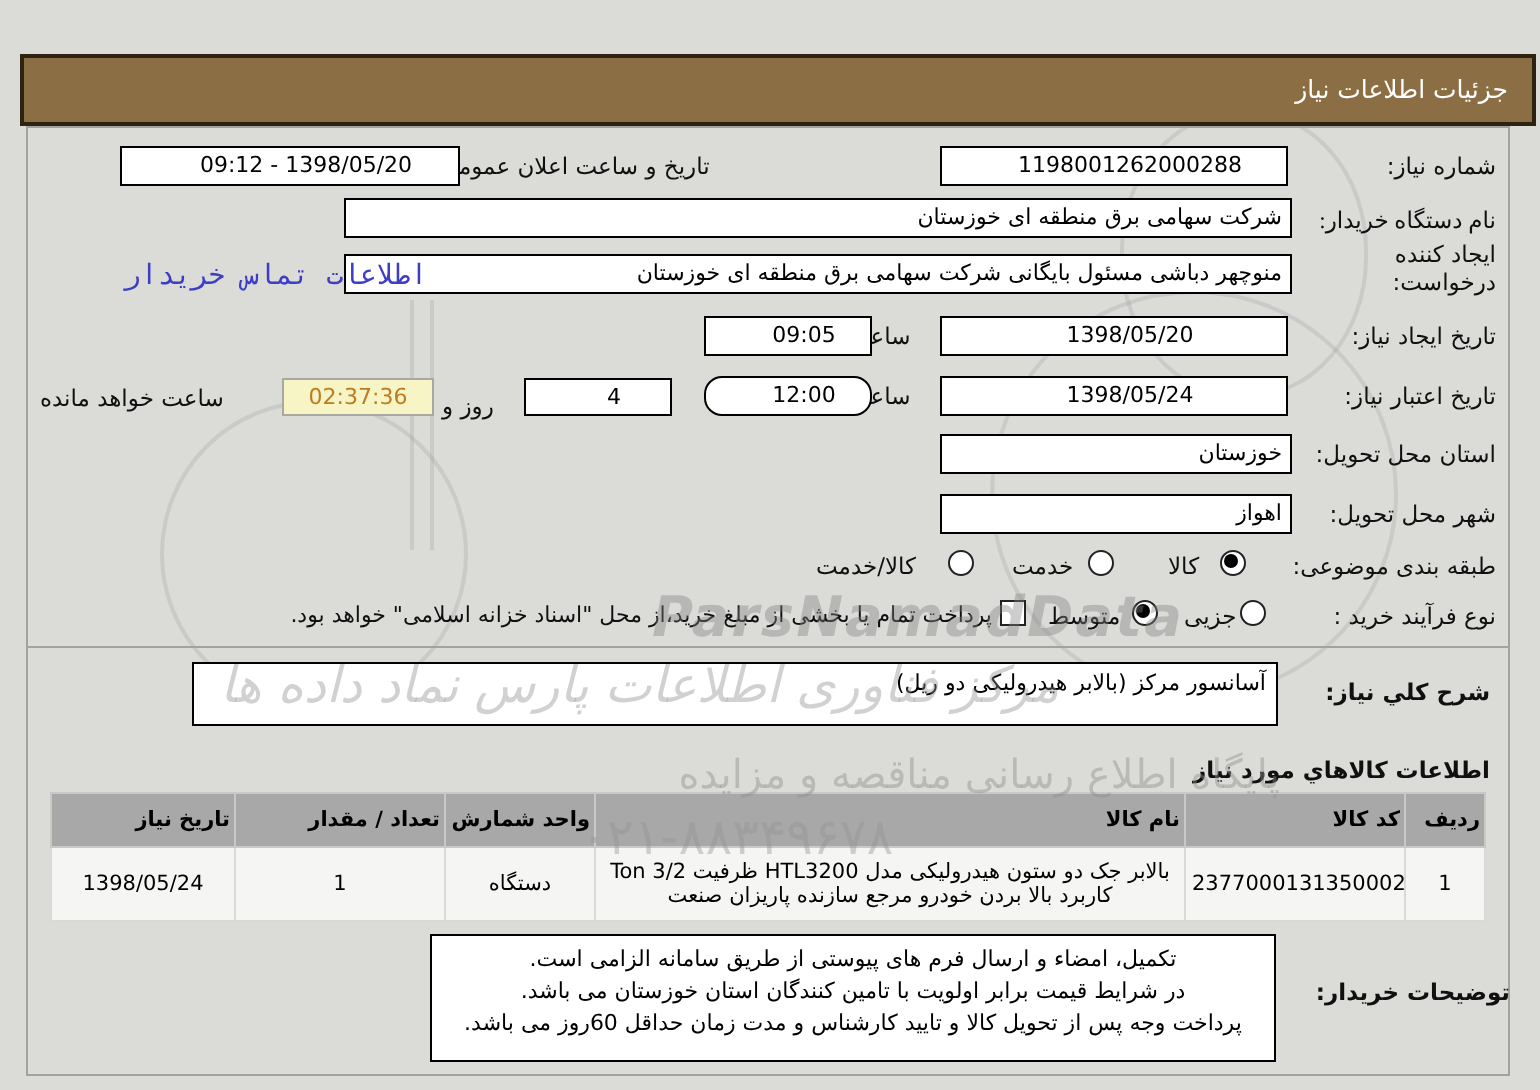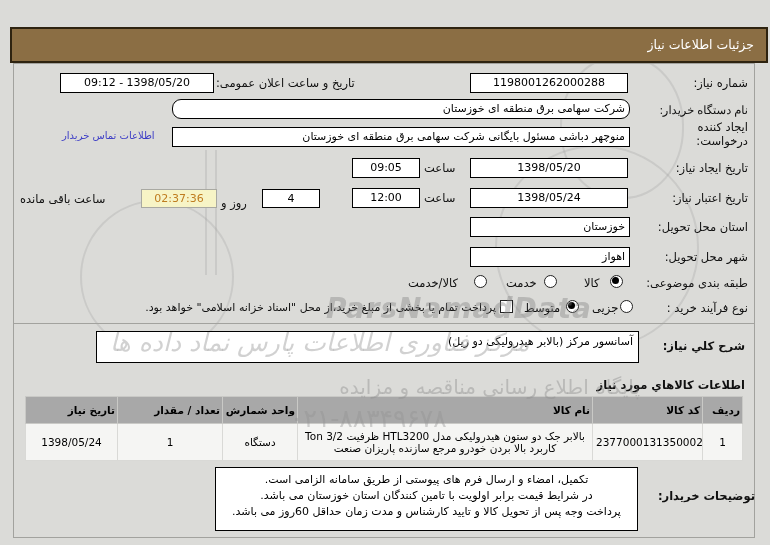--- a/index.html
+++ b/index.html
@@ -4,25 +4,25 @@
 <style>
   html,body{margin:0;padding:0;}
   body{background:#dbdbd8;font-family:"DejaVu Sans","Liberation Sans",sans-serif;}
   .screen{position:relative;width:770px;height:545px;background:#dbdbd8;overflow:hidden;direction:rtl;}
   .titlebar{position:absolute;left:10px;top:27px;width:742px;height:32px;background:#8b6e44;border:2px solid #2e2310;color:#fff;font-size:12.5px;line-height:32px;padding-right:12px;}
   .panel{position:absolute;background:transparent;border:1px solid #a2a29e;}
   .panel1{left:13px;top:63px;width:740px;height:259px;}
   .panel2{left:13px;top:323px;width:740px;height:213px;}
   .lbl{position:absolute;font-size:11.5px;color:#101010;white-space:nowrap;}
   .lbl.bold{font-weight:bold;}
-  .vbox{position:absolute;background:#fff;border:1px solid #000;font-size:11px;color:#000;height:18px;line-height:18px;overflow:hidden;white-space:nowrap;}
+  .vbox{position:absolute;background:#fff;border:1px solid #000;font-size:11px;color:#000;height:18px;line-height:18px;overflow:hidden;white-space:nowrap;padding-left:16px;}
   .center{text-align:center;}
   .rightal{text-align:right;padding-right:4px;}
   .ltr{direction:ltr;}
-  .link{position:absolute;font-size:10px;color:#3d3dc6;white-space:nowrap;cursor:pointer;}
+  .link{position:absolute;font-size:14px;color:#3d3dc6;white-space:nowrap;cursor:pointer;font-family:Liberation Mono, monospace;}
   .ybox{position:absolute;background:#f7f4c6;border:1px solid #a9a9a2;color:#bf7c1f;font-size:11px;height:17px;line-height:17px;text-align:center;}
   .radio{position:absolute;width:11px;height:11px;border:1px solid #222;border-radius:50%;background:#fff;}
   .radio.checked::after{content:'';position:absolute;left:1px;top:1px;width:7px;height:7px;background:#000;border-radius:50%;}
   .cb{position:absolute;width:11px;height:11px;border:1px solid #222;background:#fff;}
   .bigbox{position:absolute;background:#fff;border:1px solid #000;font-size:11px;color:#000;}
   .desc-box{left:96px;top:331px;width:536px;height:27px;padding:3px 5px 0 0;text-align:right;}
   .notes-box{left:215px;top:467px;width:421px;height:58px;padding-top:4px;text-align:center;line-height:16px;}
   table.items{position:absolute;left:25px;top:396px;width:717px;border-collapse:collapse;table-layout:fixed;}
   table.items th{background:#a8a8a8;border:1px solid #c9c9c6;font-size:10.5px;font-weight:bold;color:#000;height:26px;padding:0 2px;text-align:right;}
   table.items td{background:#f5f5f3;border:1px solid #d9d9d6;font-size:10.5px;color:#000;height:34px;text-align:center;padding:1px 3px;}
@@ -55,39 +55,39 @@
 
   <div class="panel panel1"></div>
   <div class="panel panel2"></div>
 
   <div class="lbl" style="top:76px;right:22px;">شماره نیاز:</div>
   <div class="vbox center ltr" style="left:470px;top:73px;width:156px;">1198001262000288</div>
   <div class="lbl" style="top:76px;left:216px;">تاریخ و ساعت اعلان عمومی:</div>
   <div class="vbox center ltr" style="left:60px;top:73px;width:152px;">09:12 - 1398/05/20</div>
 
   <div class="lbl" style="top:103px;right:22px;font-family:Liberation Serif, serif;">نام دستگاه خریدار:</div>
-  <div class="vbox rightal" style="left:172px;top:99px;width:452px;border-radius:9px;">شرکت سهامی برق منطقه ای خوزستان</div>
+  <div class="vbox rightal" style="left:172px;top:99px;width:452px;">شرکت سهامی برق منطقه ای خوزستان</div>
 
   <div class="lbl" style="top:120px;right:22px;width:88px;white-space:normal;line-height:14px;text-align:right;">ایجاد کننده درخواست:</div>
   <div class="vbox rightal" style="left:172px;top:127px;width:452px;">منوچهر دباشی مسئول بایگانی شرکت سهامی برق منطقه ای خوزستان</div>
   <div class="link" style="left:62px;top:130px;">اطلاعات تماس خریدار</div>
 
   <div class="lbl" style="top:161px;right:22px;">تاریخ ایجاد نیاز:</div>
   <div class="vbox center ltr" style="left:470px;top:158px;width:156px;">1398/05/20</div>
   <div class="lbl" style="top:161px;left:424px;">ساعت</div>
   <div class="vbox center ltr" style="left:352px;top:158px;width:66px;">09:05</div>
 
   <div class="lbl" style="top:191px;right:22px;">تاریخ اعتبار نیاز:</div>
   <div class="vbox center ltr" style="left:470px;top:188px;width:156px;">1398/05/24</div>
   <div class="lbl" style="top:191px;left:424px;">ساعت</div>
-  <div class="vbox center ltr" style="left:352px;top:188px;width:66px;">12:00</div>
+  <div class="vbox center ltr" style="left:352px;top:188px;width:66px;border-radius:9px;">12:00</div>
   <div class="vbox center" style="left:262px;top:189px;width:56px;height:17px;line-height:17px;">4</div>
   <div class="lbl" style="top:196px;left:221px;">روز و</div>
   <div class="ybox ltr" style="left:141px;top:189px;width:74px;">02:37:36</div>
-  <div class="lbl" style="top:192px;left:20px;">ساعت باقی مانده</div>
+  <div class="lbl" style="top:192px;left:20px;">ساعت خواهد مانده</div>
 
   <div class="lbl" style="top:220px;right:22px;">استان محل تحویل:</div>
   <div class="vbox rightal" style="left:470px;top:217px;width:154px;">خوزستان</div>
   <div class="lbl" style="top:250px;right:22px;">شهر محل تحویل:</div>
   <div class="vbox rightal" style="left:470px;top:247px;width:154px;">اهواز</div>
 
   <div class="lbl" style="top:276px;right:22px;">طبقه بندی موضوعی:</div>
   <div class="radio checked" style="left:610px;top:275px;"></div>
   <div class="lbl" style="top:276px;left:584px;">کالا</div>
   <div class="radio" style="left:544px;top:275px;"></div>

